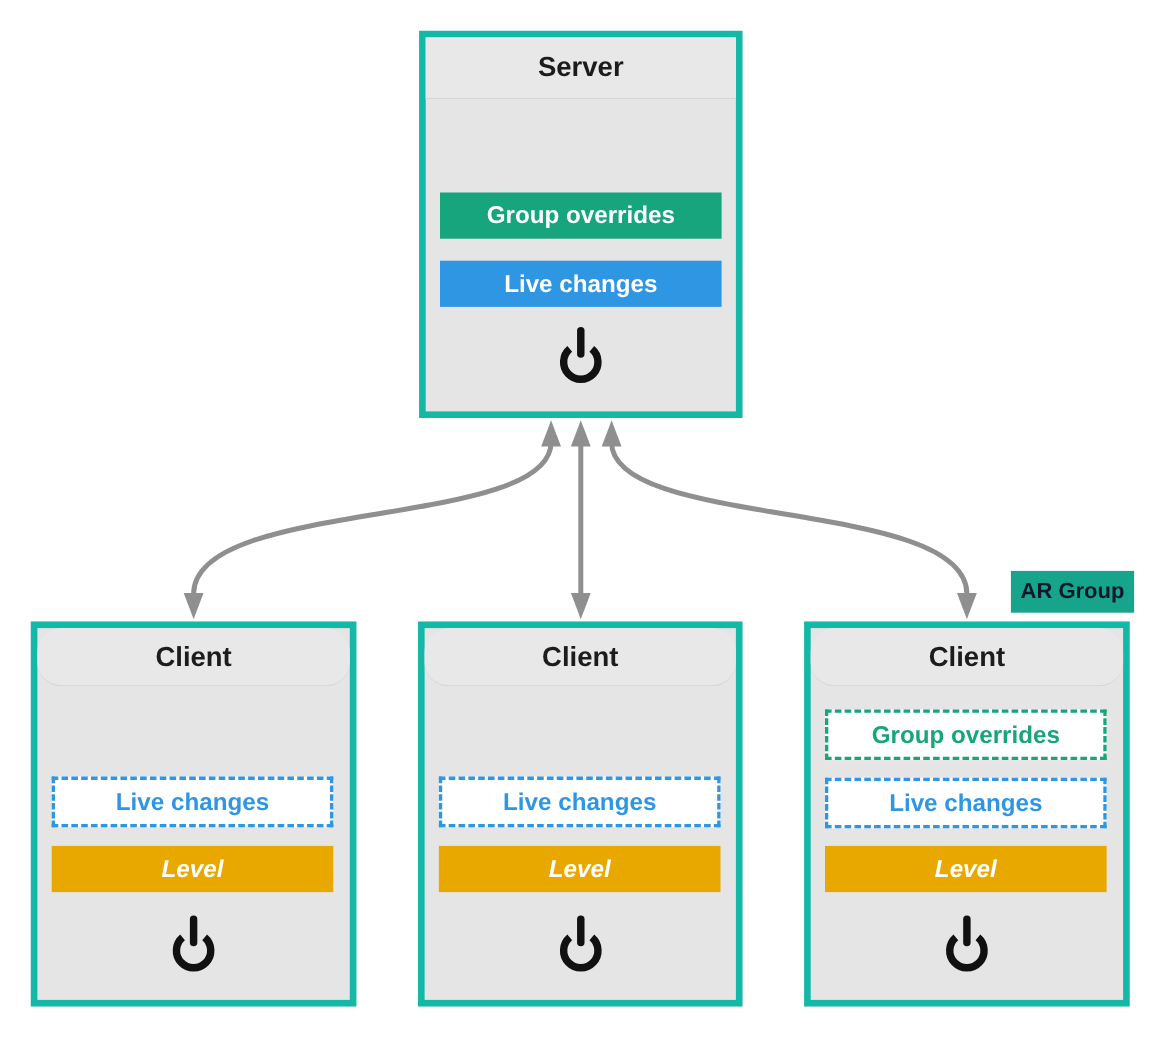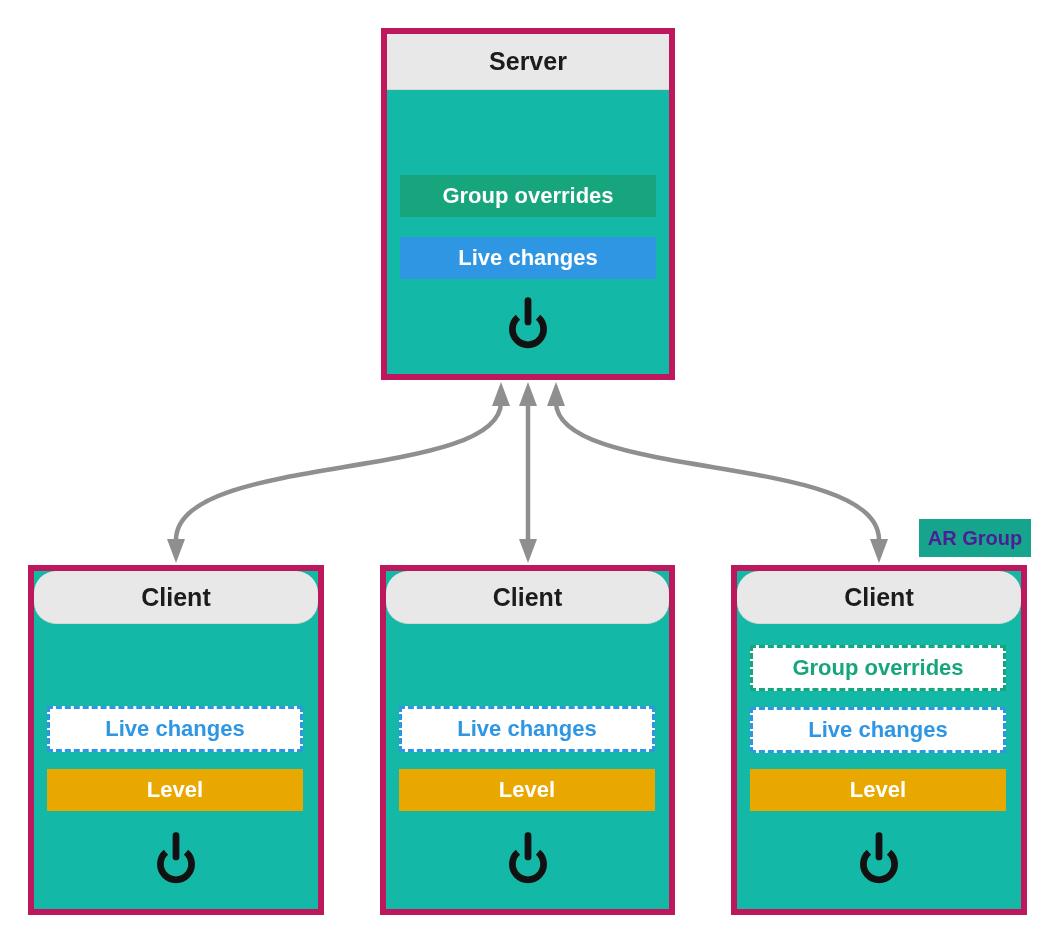--- a/index.html
+++ b/index.html
@@ -9,22 +9,22 @@
     font-family: "Liberation Sans", sans-serif;
     position: relative;
     overflow: hidden;
   }
   .arrows-svg {
     position: absolute; left: 0; top: 0; width: 1056px; height: 946px;
     pointer-events: none;
   }
   .node {
     position: absolute;
-    background: #14b8a6;
-    border: 6px solid #be185d;
+    background: #e5e5e5;
+    border: 6px solid #14b8a6;
     box-sizing: border-box;
   }
   .server   { left: 381px; top: 28px;  width: 294px; height: 352px; }
   .client-1 { left: 28px;  top: 565px; width: 296px; height: 350px; }
   .client-2 { left: 380px; top: 565px; width: 295px; height: 350px; }
   .client-3 { left: 731px; top: 565px; width: 296px; height: 350px; }
   .node-header {
     position: absolute; top: 0; left: 0; right: 0;
     background: #e8e8e8;
     border-bottom: 1px solid #d6d6d6;
@@ -46,34 +46,34 @@
   .dashed-box {
     position: absolute; left: 13px; width: 256px; height: 46px;
     box-sizing: border-box;
     border: 3px dashed;
     background: #ffffff;
     display: flex; align-items: center; justify-content: center;
     font-size: 22px; font-weight: 700;
   }
   .bg-green  { background: #16a57c; }
   .bg-blue   { background: #2f96e4; }
-  .bg-orange { background: #e8a800; }
+  .bg-orange { background: #e8a800; font-style: italic; }
   .dash-green { border-color: #16a57c; color: #16a57c; }
   .dash-blue  { border-color: #2f96e4; color: #2f96e4; }
   .power {
     position: absolute; left: 50%; transform: translateX(-50%);
     width: 52px; height: 56px;
   }
   .server .power { top: 262px; }
   .client .power { top: 260px; }
   .power svg { width: 100%; height: 100%; display: block; }
   .badge {
     position: absolute; left: 919px; top: 519px;
     width: 112px; height: 38px;
-    background: #16a58c; color: #4c1d95;
+    background: #16a58c; color: #0f172a;
     display: flex; align-items: center; justify-content: center;
     font-size: 20px; font-weight: 700;
   }
 </style>
 </head>
 <body>
 
 <svg class="arrows-svg" viewBox="0 0 1056 946" xmlns="http://www.w3.org/2000/svg">
   <g stroke="#8f8f8f" stroke-width="4.5" fill="none">
     <path d="M 501 402 C 501 482, 176 452, 176 540"></path>

